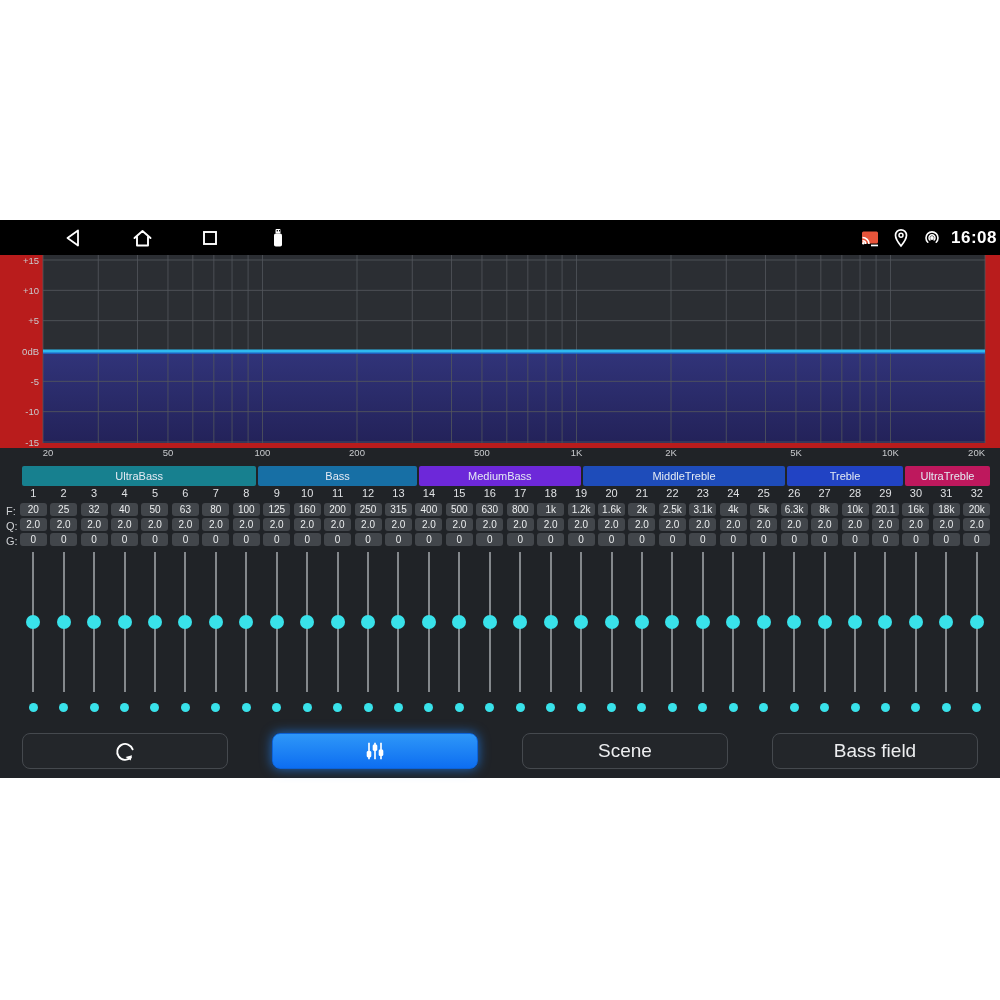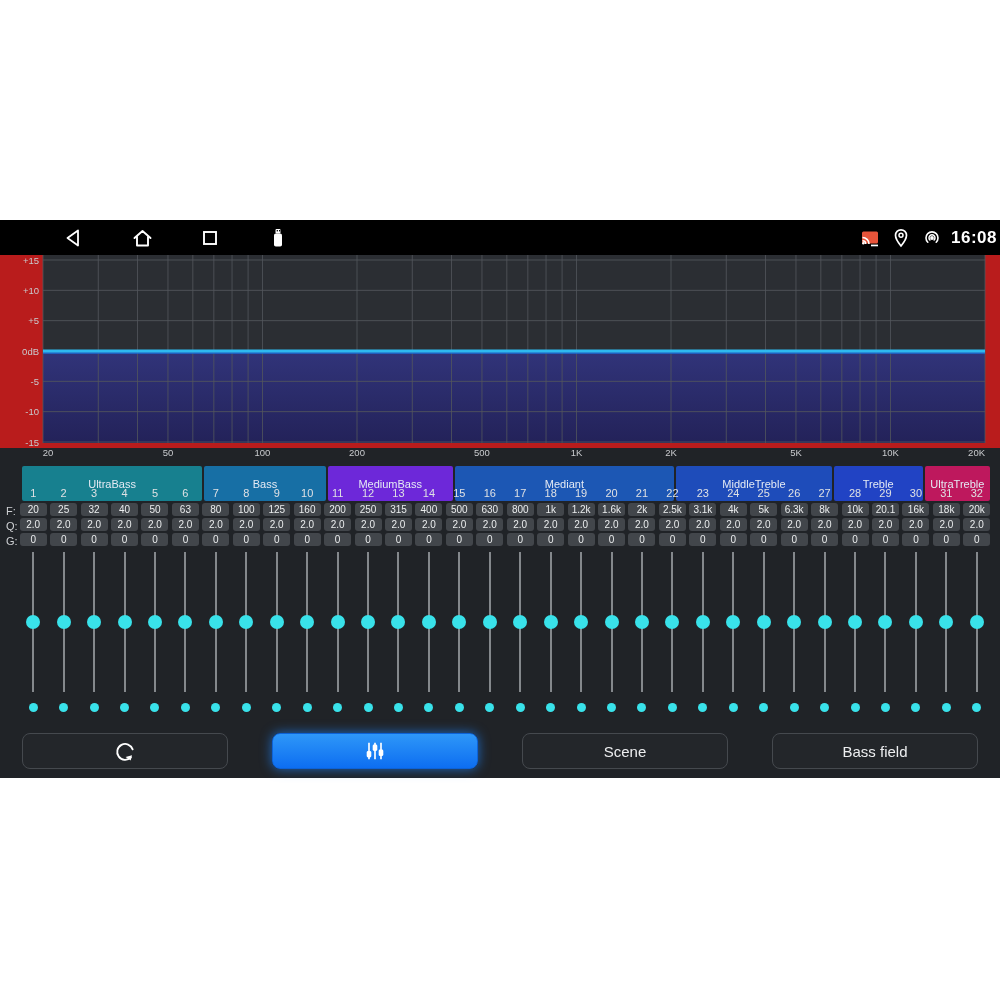--- a/index.html
+++ b/index.html
@@ -14,21 +14,21 @@
   .sb-ic { display:flex; align-items:center; justify-content:center; width:24px; height:24px; }
   .sb-time { color:#fff; font-size:17px; font-weight:bold; letter-spacing:.5px; }
 
   
   .graph { position:absolute; left:0; top:35px; width:1000px; height:193px; background:#b91c1c; }
   .graph svg { display:block; }
   .axis-label { font-size:9.5px; fill:#c9cbce; font-family:"Liberation Sans",sans-serif; }
 
   
   .band-row { position:absolute; left:22px; top:246px; width:968px; height:20px; display:flex; gap:2px; }
-  .band-seg { height:35px; border-radius:2px; display:flex; align-items:center; justify-content:center;
+  .band-seg { height:20px; border-radius:2px; display:flex; align-items:center; justify-content:center;
               color:#e4eaf4; font-size:11px; cursor:pointer; }
 
   
   .rowlab { position:absolute; left:6px; width:14px; color:#cfd1d4; font-size:11px; }
   .rowlab.f { top:285px; } .rowlab.q { top:300px; } .rowlab.g { top:315px; }
 
   
   .columns { position:absolute; left:18px; top:266px; width:974px; display:flex; }
   .col { width:30.44px; display:flex; flex-direction:column; align-items:center; }
   .chnum { height:15px; line-height:15px; font-size:11px; color:#dfe1e4; }
@@ -36,21 +36,21 @@
           font-size:10px; line-height:13px; color:#ebedee; text-align:center; cursor:pointer; }
   .slider { position:relative; width:100%; height:140px; margin-top:6px; cursor:pointer; }
   .track { position:absolute; left:50%; top:0; bottom:0; width:2px; margin-left:-1px; background:#84888c; }
   .knob { position:absolute; left:50%; width:14px; height:14px; margin-left:-7px; border-radius:50%;
           background:#39e2ea; cursor:grab; }
   .dot { width:9px; height:9px; border-radius:50%; background:#39e2ea; margin-top:11px; }
 
   
   .btnrow { position:absolute; left:22px; top:513px; width:956px; height:36px; display:flex; justify-content:space-between; }
   .btn { width:206px; height:36px; border-radius:8px; background:#23262a; border:1px solid #45494e;
-         color:#edeef0; font-size:15px; display:flex; align-items:center; justify-content:center; cursor:pointer; }
+         color:#edeef0; font-size:19px; display:flex; align-items:center; justify-content:center; cursor:pointer; }
   .btn.active { background:linear-gradient(180deg,#2e97f8 0%,#0d6ef1 100%); border:1px solid #0d63d8;
                 box-shadow:0 0 12px rgba(30,130,245,.75); }
 </style>
 </head>
 <body>
 
 <div class="page">
   <div class="screen">
 
     <div class="statusbar">
@@ -176,23 +176,20 @@
     <div class="band-row" id="band-row">
         <div class="band-seg" style="background: rgb(23, 128, 143); flex-grow: 182; flex-basis: 0px;">
           <span>UltraBass</span>
         </div>
         <div class="band-seg" style="background: rgb(23, 111, 165); flex-grow: 123; flex-basis: 0px;">
           <span>Bass</span>
         </div>
         <div class="band-seg" style="background: #6d28d9; flex-grow: 126; flex-basis: 0px;">
           <span>MediumBass</span>
         </div>
-        <div class="band-seg" style="background: rgb(28, 87, 180); flex-grow: 222; flex-basis: 0px;">
-          <span>Mediant</span>
-        </div>
         <div class="band-seg" style="background: rgb(30, 76, 186); flex-grow: 157; flex-basis: 0px;">
           <span>MiddleTreble</span>
         </div>
         <div class="band-seg" style="background: rgb(33, 67, 196); flex-grow: 90; flex-basis: 0px;">
           <span>Treble</span>
         </div>
         <div class="band-seg" style="background: #be185d; flex-grow: 66; flex-basis: 0px;">
           <span>UltraTreble</span>
         </div>
       </div>

